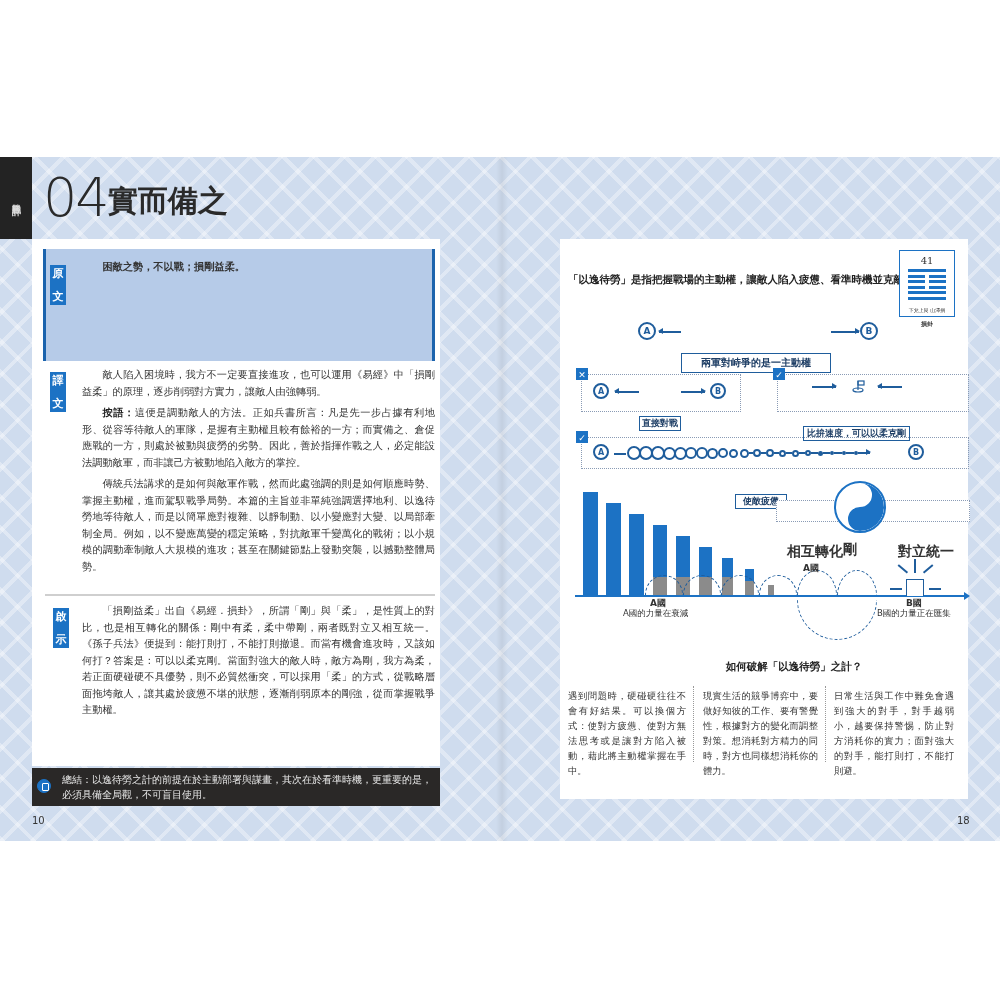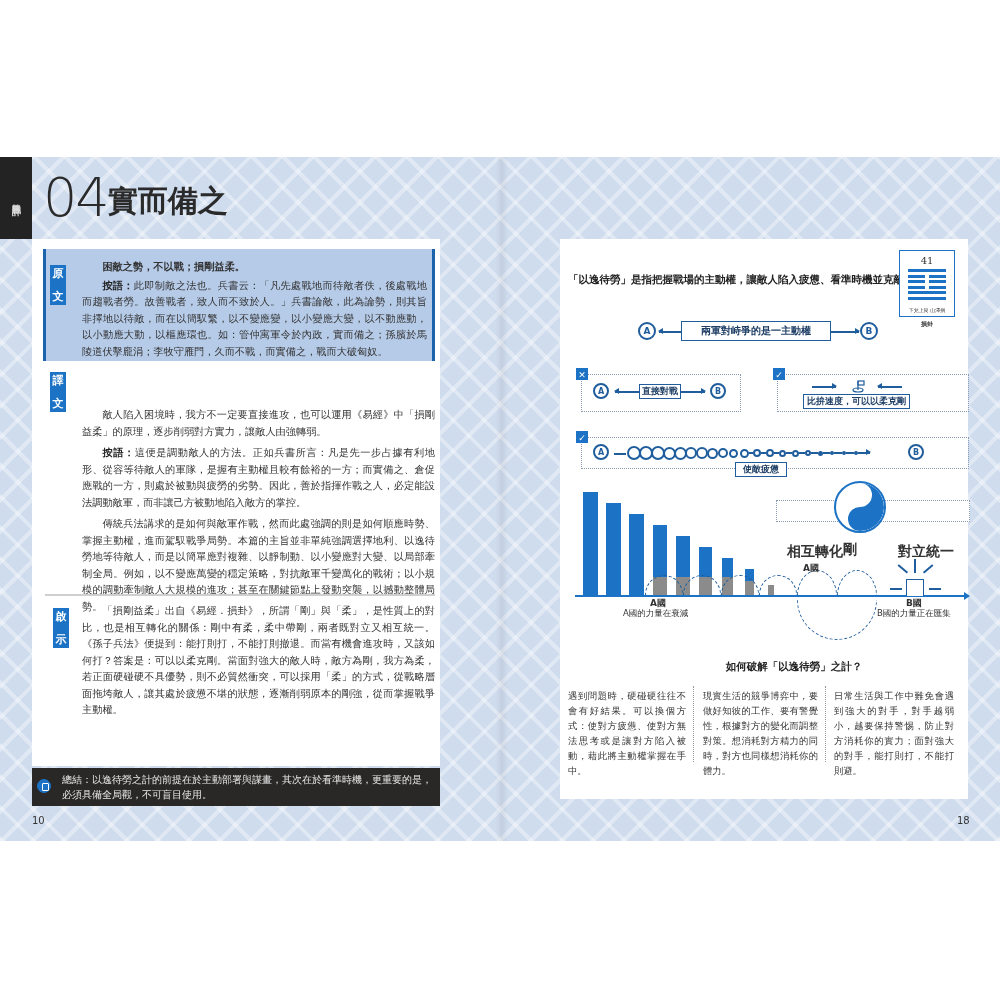--- a/index.html
+++ b/index.html
@@ -85,21 +85,21 @@
   .hex-line.broken { background: linear-gradient(90deg, #1c72c4 0 44%, transparent 44% 56%, #1c72c4 56% 100%); }
   .hex-sub { position: absolute; left: 0; bottom: 3px; width: 100%; text-align: center; font-size: 5px; color: #333; }
   .hex-caption { position: absolute; left: 899px; top: 320px; width: 56px; text-align: center; font-size: 6px; color: #333; font-weight: bold; }
 
   .circle-node {
     position: absolute; width: 18px; height: 18px; border-radius: 50%; border: 2px solid #1f5d9c;
     color: #1f5d9c; font-size: 9px; font-weight: bold; display: flex; align-items: center; justify-content: center; background: #fff;
   }
   .boxed-label {
     position: absolute; border: 1.5px solid #1f5d9c; background: #fff; color: #1f3f66; font-size: 10px; font-weight: bold;
-    display: flex; align-items: center; justify-content: center; white-space: nowrap;
+    display: flex; align-items: center; justify-content: center; white-space: nowrap; margin-top: 32px;
   }
   .arrow-line { position: absolute; height: 1.5px; background: #1f5d9c; }
   .arrow-left::before { content: ""; position: absolute; left: -1px; top: -3px; border-right: 5px solid #1f5d9c; border-top: 3.5px solid transparent; border-bottom: 3.5px solid transparent; }
   .arrow-right::after { content: ""; position: absolute; right: -1px; top: -3px; border-left: 5px solid #1f5d9c; border-top: 3.5px solid transparent; border-bottom: 3.5px solid transparent; }
 
   .dotted-box { position: absolute; border: 1.5px dotted #8a9bb5; }
   .check-badge {
     position: absolute; width: 12px; height: 12px; background: #1c72c4; color: #fff; font-size: 9px; line-height: 12px; text-align: center; font-weight: bold;
     border: 1px solid #1c72c4;
   }
@@ -144,28 +144,27 @@
 
 <div class="left-page"></div>
 
 <div class="original-box"></div>
 <div class="label-tag" style="left:50px; top:265px; height:40px;">
   <span>原</span>
   <span>文</span>
 </div>
 <div class="section-text" style="left:82px; top:258px; width:345px;">
   <p class="quote-title" style="margin-bottom:3px;">困敵之勢，不以戰；損剛益柔。</p>
-  <p><span class="b">按語：</span><span>此即制敵之法也。兵書云：「凡先處戰地而待敵者佚，後處戰地而趨戰者勞。故善戰者，致人而不致於人。」兵書論敵，此為論勢，則其旨非擇地以待敵，而在以簡馭繁，以不變應變，以小變應大變，以不動應動，以小動應大動，以樞應環也。如：管仲寓軍令於內政，實而備之；孫臏於馬陵道伏擊龐涓；李牧守雁門，久而不戰，而實備之，戰而大破匈奴。</span></p>
 </div>
 
 <div class="label-tag" style="left:50px; top:372px; height:40px;">
   <span>譯</span>
   <span>文</span>
 </div>
-<div class="section-text" style="left:82px; top:367px; width:353px;margin-top:40px;">
+<div class="section-text" style="left:82px; top:367px; width:353px;">
   <p>敵人陷入困境時，我方不一定要直接進攻，也可以運用《易經》中「損剛益柔」的原理，逐步削弱對方實力，讓敵人由強轉弱。</p>
   <p><span class="b">按語：</span><span>這便是調動敵人的方法。正如兵書所言：凡是先一步占據有利地形、從容等待敵人的軍隊，是握有主動權且較有餘裕的一方；而實備之、倉促應戰的一方，則處於被動與疲勞的劣勢。因此，善於指揮作戰之人，必定能設法調動敵軍，而非讓己方被動地陷入敵方的掌控。</span></p>
   <p>傳統兵法講求的是如何與敵軍作戰，然而此處強調的則是如何順應時勢、掌握主動權，進而駕馭戰爭局勢。本篇的主旨並非單純強調選擇地利、以逸待勞地等待敵人，而是以簡單應對複雜、以靜制動、以小變應對大變、以局部牽制全局。例如，以不變應萬變的穩定策略，對抗敵軍千變萬化的戰術；以小規模的調動牽制敵人大規模的進攻；甚至在關鍵節點上發動突襲，以撼動整體局勢。</p>
 </div>
 
 <div class="divider"></div>
 
 <div class="label-tag" style="left:53px; top:608px; height:40px;">
   <span>啟</span>
   <span>示</span>

